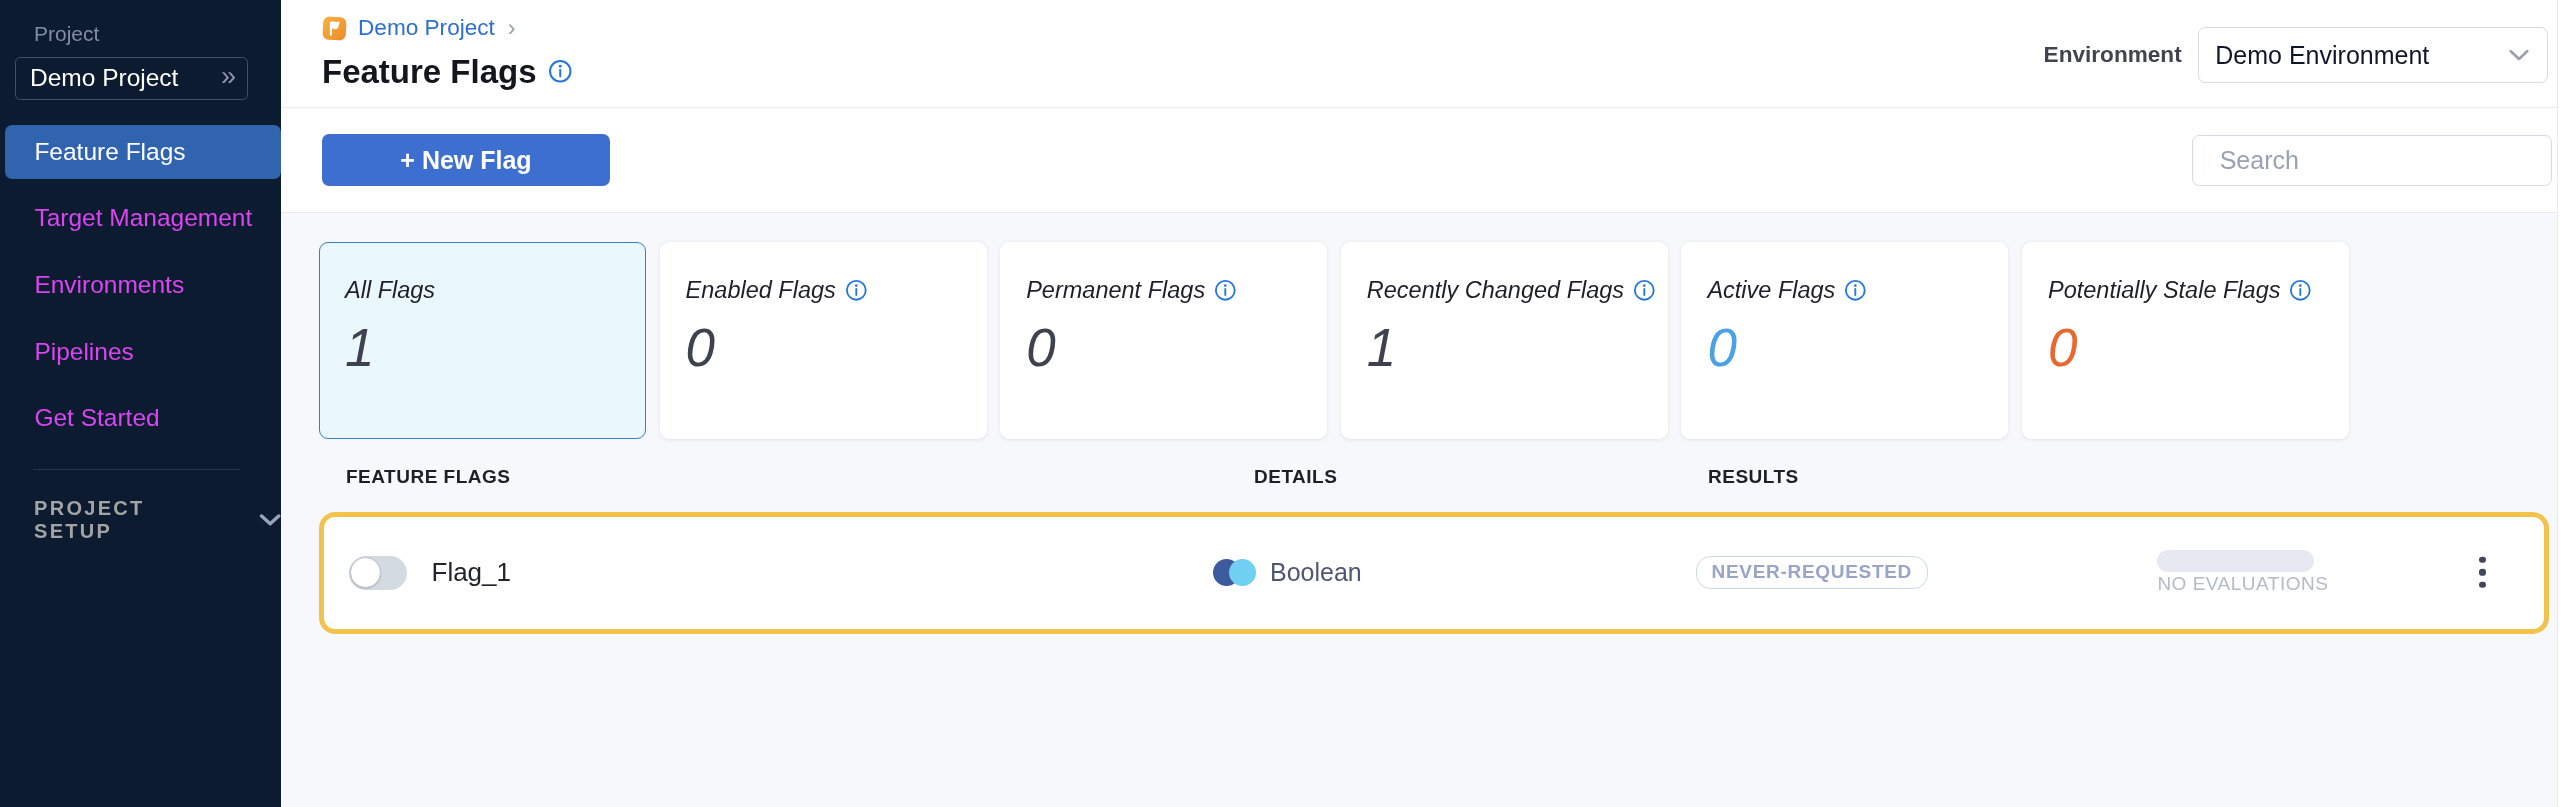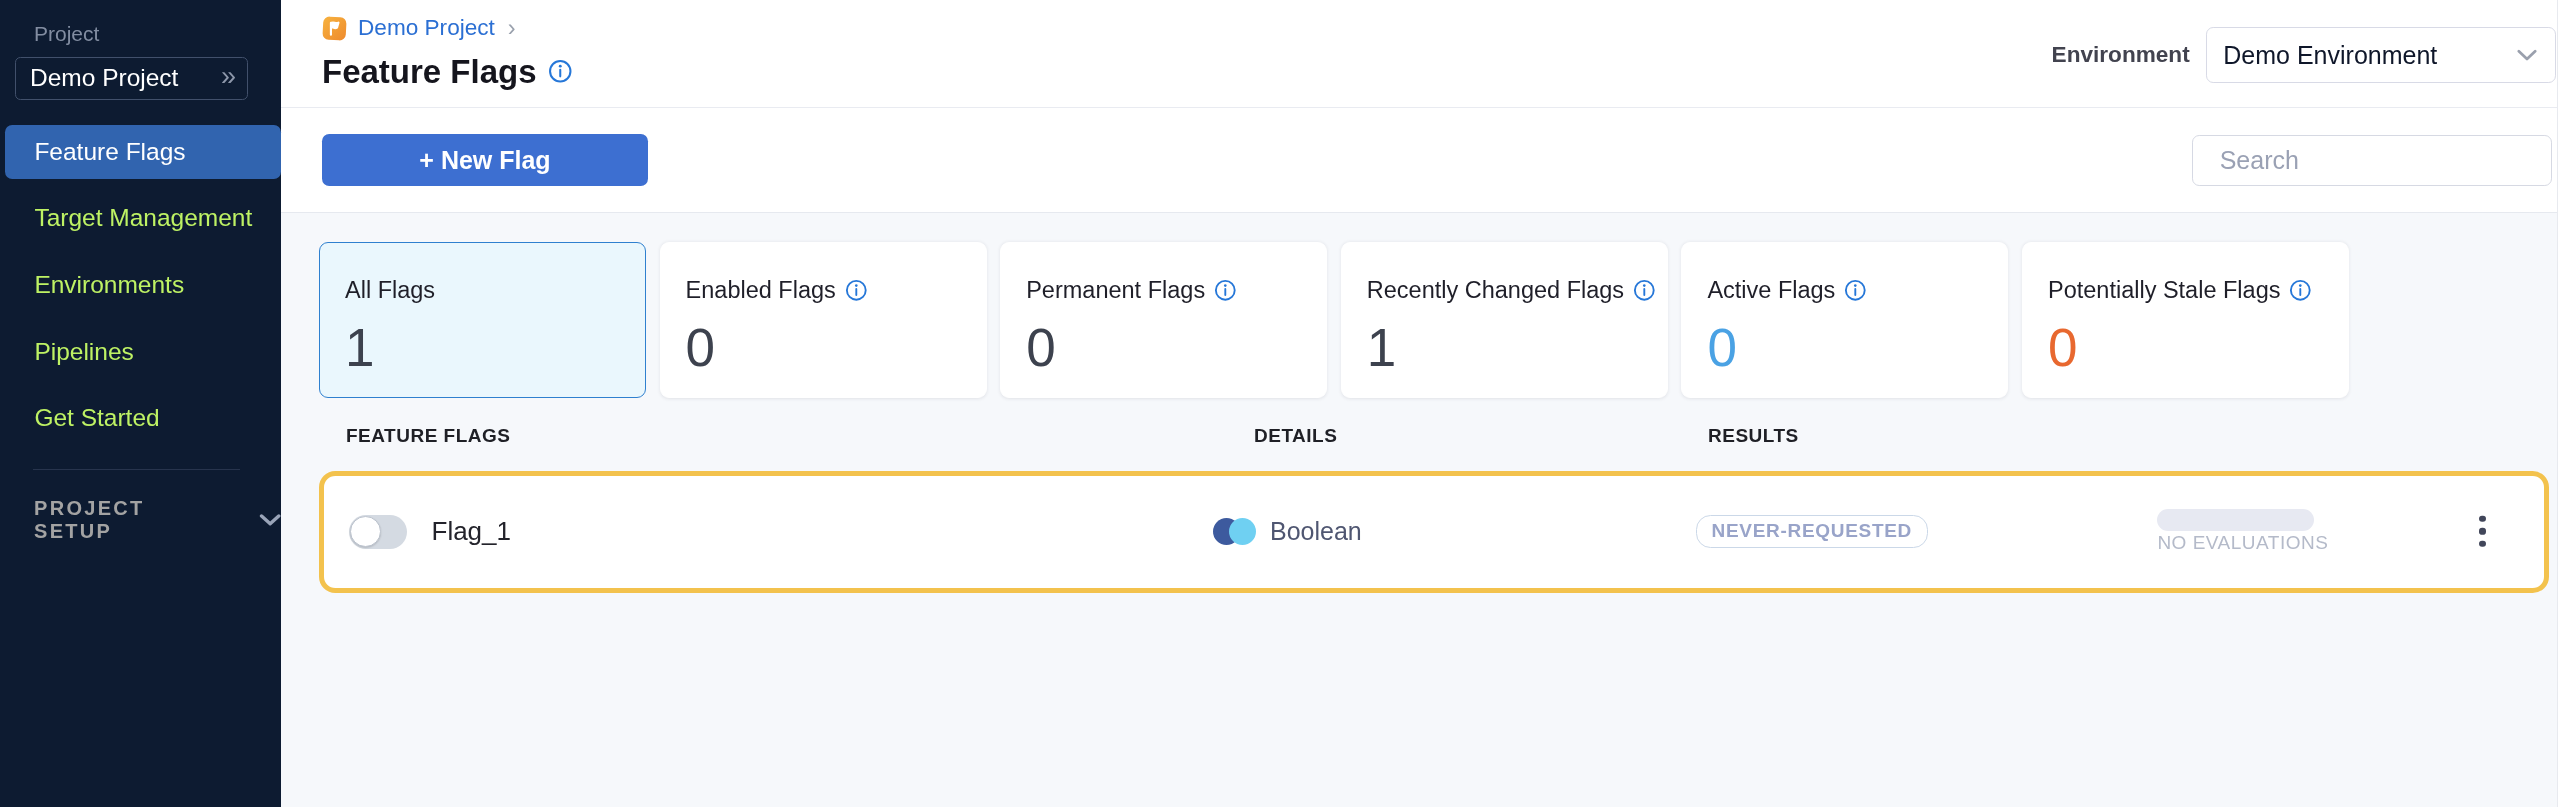--- a/index.html
+++ b/index.html
@@ -9,59 +9,59 @@
 
   
   .sidebar { width:281px; min-width:281px; height:808px; background:#0d1b31; padding-top:14.5px; position:relative; z-index:3; }
   .project-label { color:#828da1; font-size:21px; padding:7.2px 0 11px 34px; }
   .project-select { margin:0 33px 0 14.5px; height:43px; border:0.9px solid #41506b; border-radius:5.4px;
     display:flex; align-items:center; justify-content:space-between; padding:0 14.5px; cursor:pointer; }
   .project-select .name { color:#ffffff; font-size:24.5px; }
   .project-select .chev { color:#8d97aa; font-size:27px; line-height:1; letter-spacing:-3.6px; padding-bottom:3.6px; }
   .nav { margin-top:25px; }
   .nav-item { height:54px; margin:0 0 12.7px 5.4px; border-radius:7.2px 0 0 7.2px; display:flex; align-items:center;
-    padding-left:29px; font-size:24.5px; color:#bef264; cursor:pointer; }
+    padding-left:29px; font-size:24.5px; color:#d946ef; cursor:pointer; }
   .nav-item.active { background:#3164af; color:#ffffff; border-radius:7.2px; margin-right:0; }
   .sidebar-divider { border:none; border-top:0.9px solid #27344d; margin:23.5px 41px 0 33px; }
   .setup-row { margin:27px 0 0 34px; display:flex; align-items:center; gap:38px; cursor:pointer; }
   .setup-label { color:#a3a3a3; font-size:20px; font-weight:600; letter-spacing:2.3px; }
   .setup-row svg { stroke:#99a4b8; }
 
   
   .main { flex:1; position:relative; background:#f6f8fb; }
   .scroll-gutter { position:absolute; top:0; right:0; bottom:0; width:19px; background:#ffffff; border-left:0.9px solid #e8eaef; z-index:5; }
 
   
   .page-header { height:108px; background:#ffffff; border-bottom:0.9px solid #e9ebf1; position:relative; padding:12.7px 0 0 41px; }
   .breadcrumb { display:flex; align-items:center; gap:11px; height:31px; }
   .breadcrumb .crumb-link { color:#2b6fd3; font-size:22.6px; cursor:pointer; }
   .breadcrumb .crumb-chev { color:#9aa1ad; font-size:23.5px; margin-left:1.8px; }
   .page-title-row { display:flex; align-items:center; gap:11px; margin-top:9px; }
   .page-title { font-size:33px; font-weight:700; color:#15151d; }
-  .env-block { position:absolute; top:27px; right:20px; display:flex; align-items:center; gap:16.3px;justify-content:center; }
+  .env-block { position:absolute; top:27px; right:28px; display:flex; align-items:center; gap:16.3px;justify-content:center; }
   .env-label { color:#42434f; font-size:22.6px; font-weight:600; }
   .env-select { width:350px; height:56px; background:#fff; border:0.9px solid #d8dae6; border-radius:7.2px;
     display:flex; align-items:center; justify-content:space-between; padding:0 18px 0 16.3px; cursor:pointer; }
   .env-select .val { font-size:25px; color:#0f172a; }
 
   
   .toolbar { height:105px; background:#ffffff; border-bottom:0.9px solid #e6e9ef; display:flex; align-items:center;
     justify-content:space-between; padding:0 24.5px 0 41px; }
-  .btn-new-flag { width:326px; height:52px; background:#3d6fd1; border:none; border-radius:7.2px;
+  .btn-new-flag { width:288px; height:52px; background:#3d6fd1; border:none; border-radius:7.2px;
     color:#ffffff; font-size:25px; font-weight:700; font-family:inherit; cursor:pointer; }
   .search-box { width:360px; height:51px; background:#fff; border:0.9px solid #d6d9e3; border-radius:7.2px;
     display:flex; align-items:center; padding:0 14.5px; gap:12.7px; }
   .search-box input { border:none; outline:none; flex:1; font-size:25px; font-family:inherit; color:#30343f; background:transparent; }
   .search-box input::placeholder { color:#9aa1b4; }
 
   
   .content { padding:29px 0 0 38px; }
   .cards { display:flex; gap:13.6px; }
-  .card { width:327px; height:156px; background:#ffffff; border:0.9px solid #ffffff; border-radius:9px;
-    box-shadow:0 0.9px 3.6px rgba(40,41,61,.10); padding:34px 0 0 25px; cursor:pointer; }
+  .card { width:327px; height:197px; background:#ffffff; border:0.9px solid #ffffff; border-radius:9px;
+    box-shadow:0 0.9px 3.6px rgba(40,41,61,.10); padding:34px 0 0 25px; cursor:pointer;font-style:italic; }
   .card.selected { background:#eaf7fd; border:1.4px solid #2f80cf; box-shadow:none; }
   .card-label-row { display:flex; align-items:center; gap:9px; }
   .card-label { font-size:23.5px; color:#1f1f29; }
   .card-value { font-size:53px; color:#3d424e; margin-top:12.7px; }
   .card-value.blue { color:#4aa2e4; }
   .card-value.orange { color:#e8682f; }
 
   
   .flag-table { margin-top:27px; width:2230px; }
   .table-head { display:grid; grid-template-columns:895px 483px 456px 397px; }

